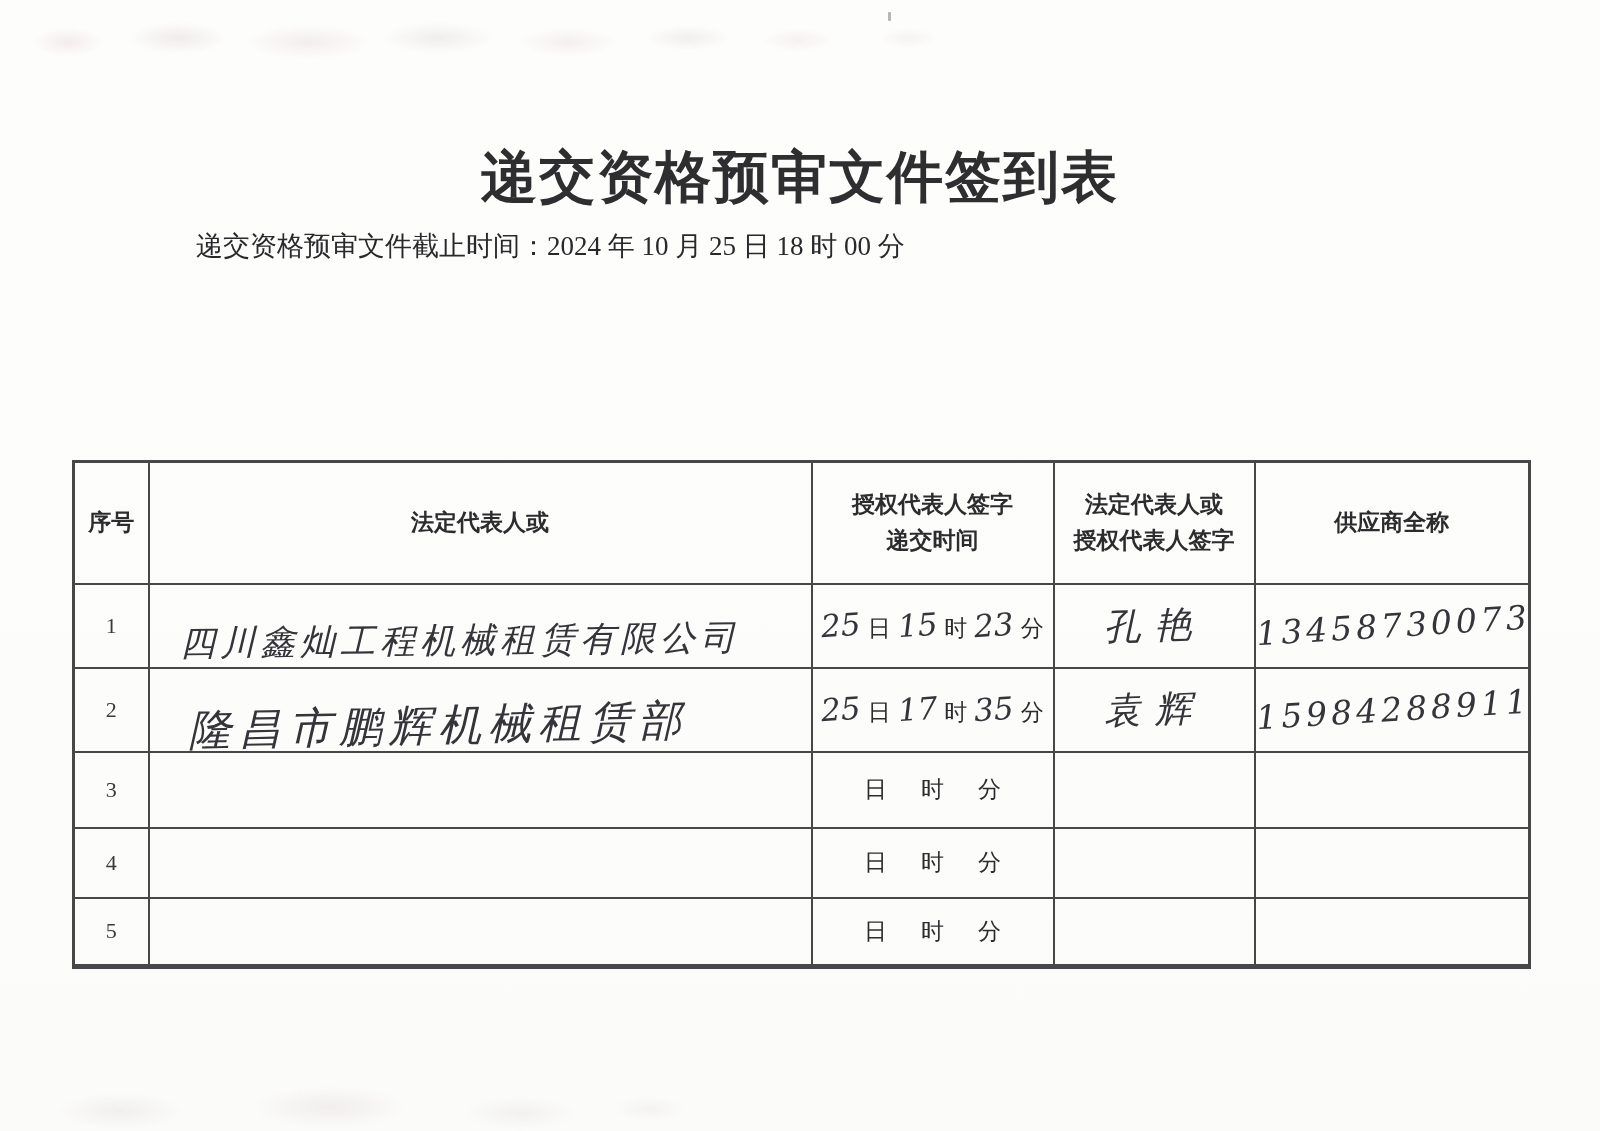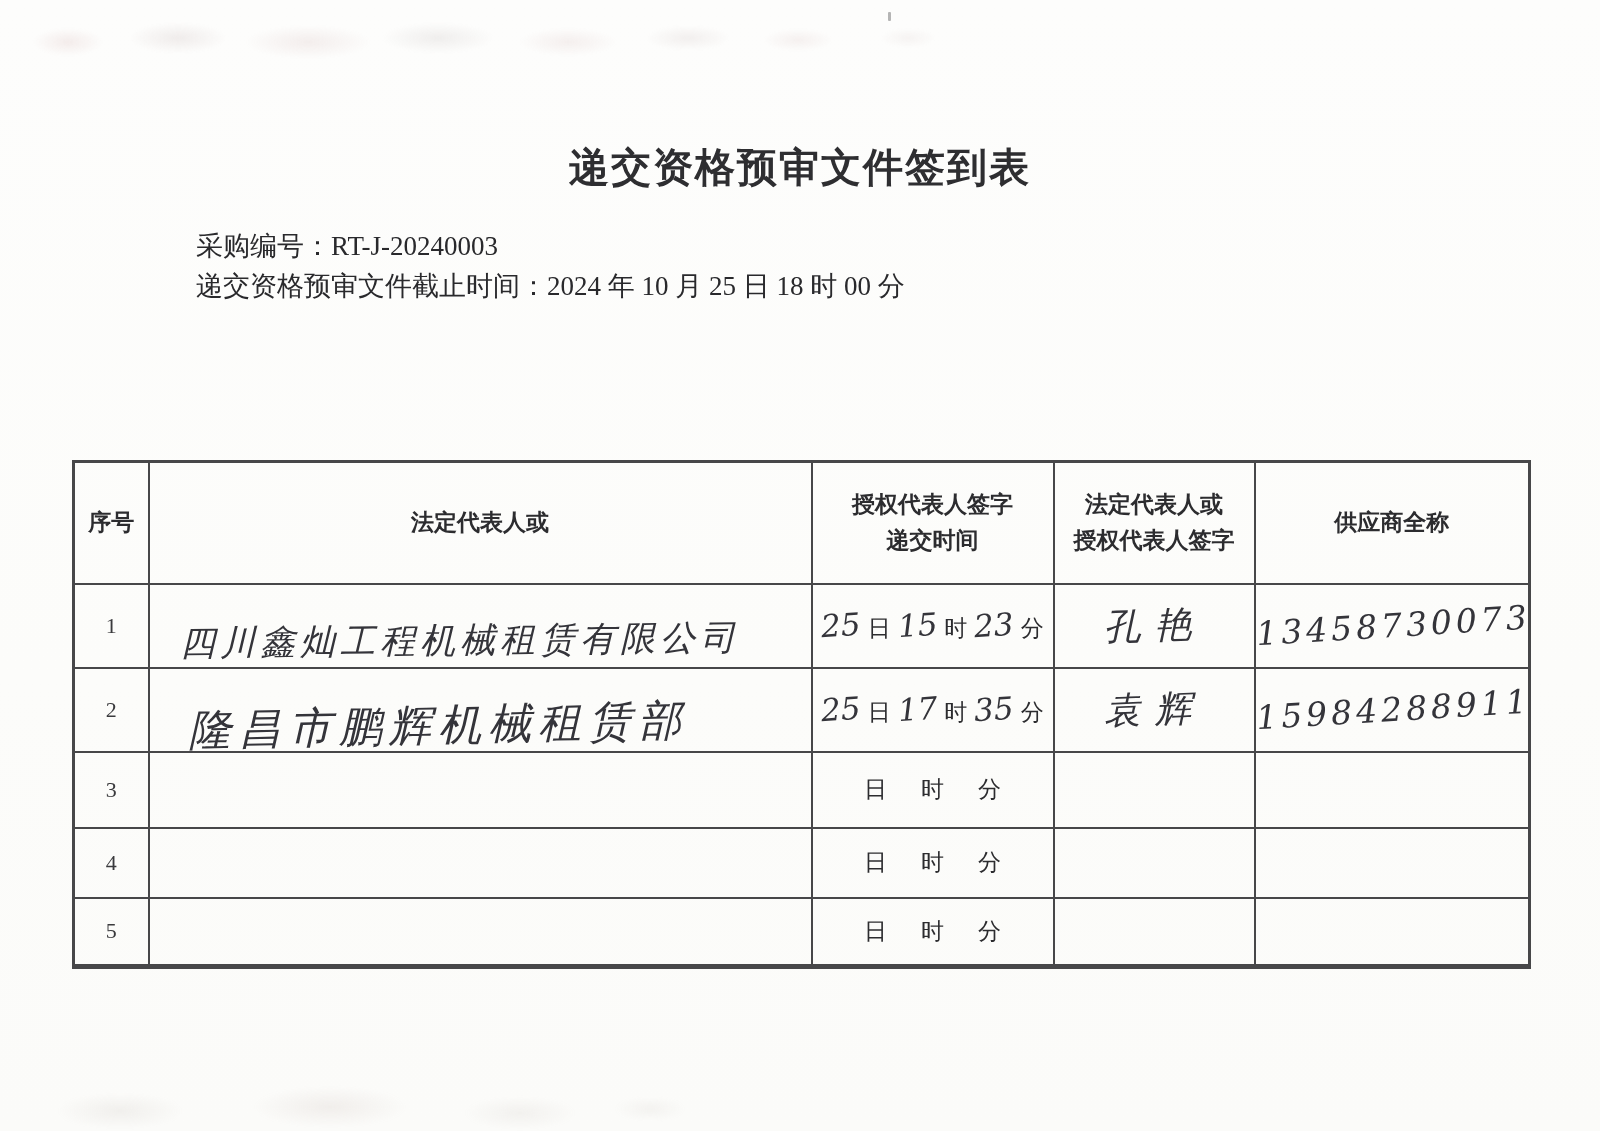--- a/index.html
+++ b/index.html
@@ -31,21 +31,21 @@
       radial-gradient(90px 26px at 120px 50px, rgba(180,170,165,.14), transparent 70%),
       radial-gradient(110px 30px at 330px 46px, rgba(185,165,160,.15), transparent 70%),
       radial-gradient(80px 24px at 520px 52px, rgba(180,170,165,.12), transparent 70%),
       radial-gradient(50px 18px at 650px 48px, rgba(180,170,165,.10), transparent 70%);
     filter:blur(1.5px);
   }
   .speck{position:absolute;left:888px;top:12px;width:3px;height:9px;background:#7a7a7a;opacity:.55;border-radius:1px;}
 
   .doc-title{
     position:absolute;left:0;top:140px;width:100%;
-    text-align:center;font-size:40px;font-weight:bold;letter-spacing:2px;color:#2e2e31;
+    text-align:center;font-size:56px;font-weight:bold;letter-spacing:2px;color:#2e2e31;
   }
 
   .meta{
     position:absolute;left:196px;top:226px;width:1266px;
     font-size:27px;line-height:40px;color:#29292c;
   }
   .meta-line{white-space:pre-wrap;}
 
   table.signin{
     position:absolute;left:72px;top:460px;width:1456px;
@@ -89,21 +89,20 @@
 
 <div class="page">
 
   <div class="artifact-top"></div>
   <div class="speck"></div>
   <div class="artifact-bottom"></div>
 
   <div class="doc-title">递交资格预审文件签到表</div>
 
   <div class="meta">
-    <div class="meta-line">采购编号：RT-J-20240003</div>
     <div class="meta-line">递交资格预审文件截止时间：2024 年 10 月 25 日 18 时 00 分</div>
   </div>
 
   <table class="signin">
     <colgroup>
       <col style="width:75px">
         <col style="width:663px">
         <col style="width:242px">
         <col style="width:201px">
         <col style="width:275px">

